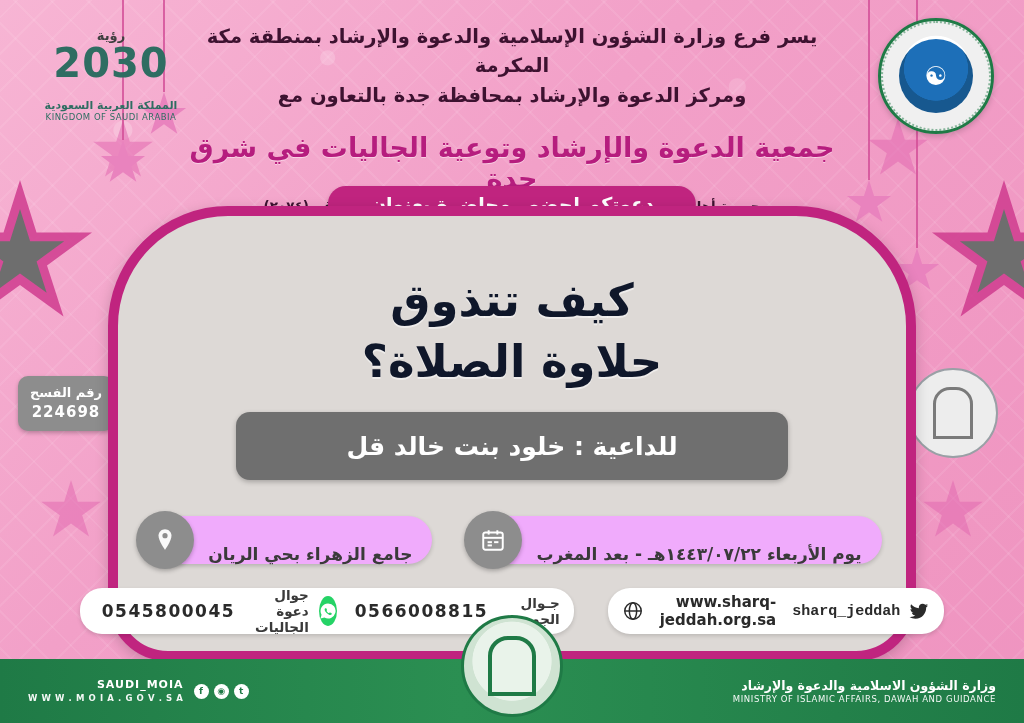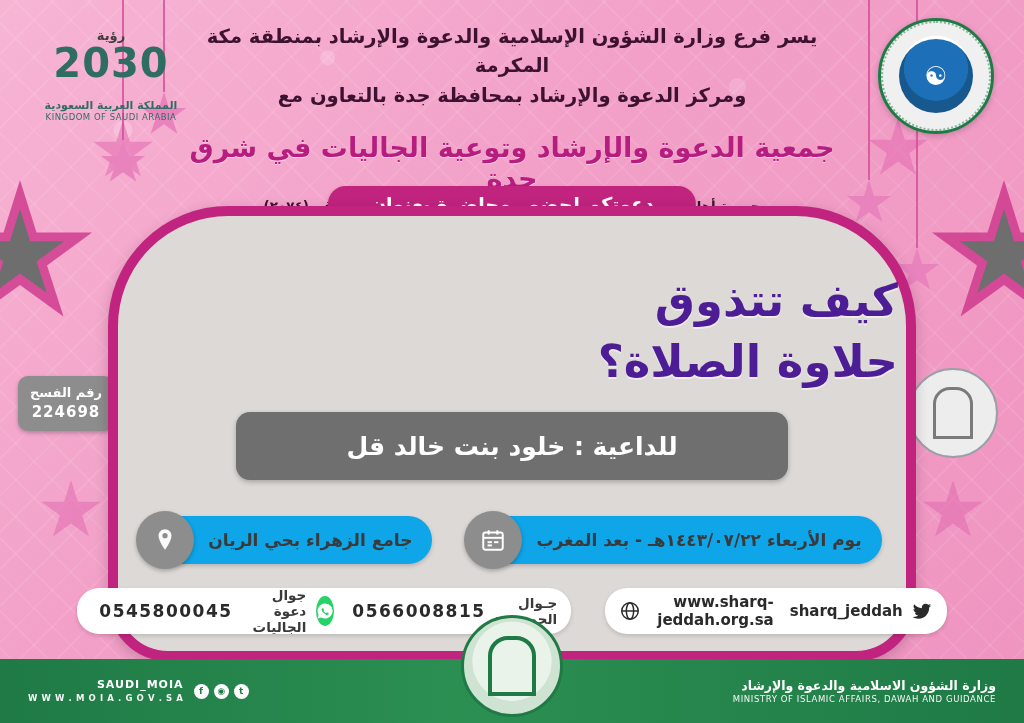--- a/index.html
+++ b/index.html
@@ -126,39 +126,39 @@
   .num-badge{
     position:absolute;left:18px;top:376px;width:84px;padding:8px 6px;
     background:#8d8d8d;color:#fff;border-radius:10px;text-align:center;
     font-size:13px;font-weight:bold;line-height:1.4;
     box-shadow:0 2px 4px rgba(0,0,0,.25);
   }
   .num-badge .val{font-size:15px;letter-spacing:1px;}
 
   
   .title{
-    position:absolute;left:0;right:8px;top:55px;text-align:right;color:#4c1d95;
+    position:absolute;left:0;right:0;top:55px;text-align:center;color:#0f172a;
     font-size:45px;font-weight:bold;line-height:1.35;direction:rtl;
     text-shadow:0 2px 0 rgba(255,255,255,.5);
   }
 
   
   .speaker{
     position:absolute;left:118px;right:118px;top:196px;height:68px;
     background:#6f6f6f;color:#fff;border-radius:14px;
     display:flex;align-items:center;justify-content:center;
     font-size:25px;font-weight:bold;direction:rtl;
     box-shadow:0 2px 5px rgba(0,0,0,.25);
   }
 
   
   .pill-row{position:absolute;left:0;right:0;top:300px;display:flex;justify-content:center;gap:38px;}
   .pill{
-    position:relative;height:48px;background:#0ea5e9;border-radius:24px;
-    display:flex;align-items:center;direction:rtl;
+    position:relative;height:48px;background:#f0abfc;border-radius:24px;
+    display:flex;align-items:flex-end;direction:rtl;
     box-shadow:0 2px 4px rgba(0,0,0,.18);
   }
   .pill .txt{
     font-size:17px;font-weight:bold;color:#3a3a3a;padding:0 20px 0 66px;white-space:nowrap;
   }
   .pill .ic{
     position:absolute;left:-6px;top:-5px;width:58px;height:58px;border-radius:50%;
     background:#8d8d8d;display:flex;align-items:center;justify-content:center;color:#fff;
     box-shadow:0 2px 4px rgba(0,0,0,.25);
   }
@@ -170,21 +170,21 @@
     box-shadow:0 2px 4px rgba(0,0,0,.15);padding:0 14px;direction:rtl;
   }
   .cbox .lbl{font-size:13.5px;font-weight:bold;color:#3a3a3a;}
   .cbox .num{font-size:17px;font-weight:bold;color:#2a2a2a;letter-spacing:1.5px;margin:0 8px;}
   .wa{
     width:30px;height:30px;border-radius:50%;background:#25d366;color:#fff;
     display:flex;align-items:center;justify-content:center;font-size:17px;margin:0 10px;
   }
   .social-ic{width:26px;height:26px;color:#3a3a3a;display:flex;align-items:center;justify-content:center;}
   .web{font-size:15px;font-weight:bold;color:#2a2a2a;margin:0 8px;}
-  .tw{font-size:15px;font-weight:bold;color:#2a2a2a;margin:0 8px;}
+  .tw{font-size:15px;font-weight:bold;color:#2a2a2a;margin:0 8px;font-family:Liberation Mono, monospace;}
 
   
   .footer{
     position:absolute;left:0;right:0;bottom:0;height:64px;
     background:linear-gradient(90deg,#1f7a46 0%,#2b8f52 45%,#1f7a46 100%);
     color:#fff;display:flex;align-items:center;justify-content:space-between;
     padding:0 28px;direction:rtl;
   }
   .footer .f-ar{font-size:12.5px;font-weight:bold;line-height:1.35;text-align:right;}
   .footer .f-en{font-size:8.5px;letter-spacing:.6px;opacity:.95;}

